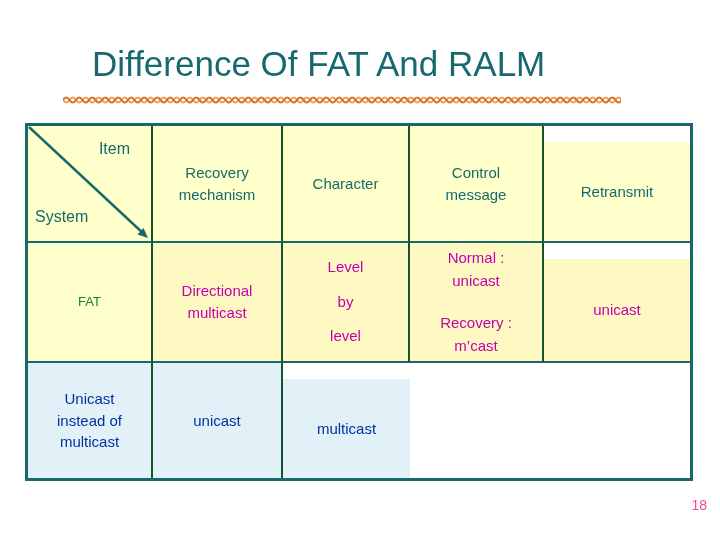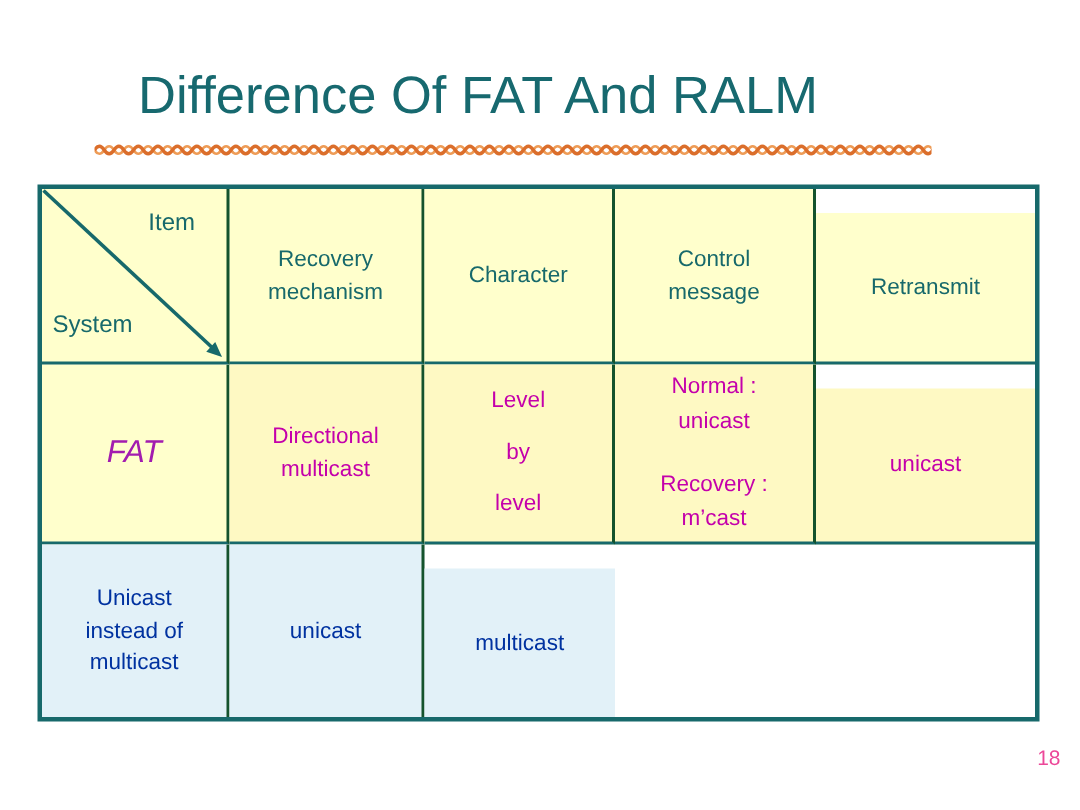--- a/index.html
+++ b/index.html
@@ -35,21 +35,21 @@
     font-size:15px;line-height:1.45;
   }
   .lastcol{border-right:none;margin-top:16px;}
   .lastrow{border-bottom:none;}
   .yellow{background:#FFFFCC;}
   .pink{background:#fef9c3;}
   .blue{background:#E2F1F8;}
   .head{color:#17696B;}
   .fattext{color:#C400AB;}
   .ralmtext{color:#0032A0;}
-  .fatlabel{color:#a21caf;font-size:21px;font-style:italic;}
+  .fatlabel{color:#15803d;font-size:13px;}
   .ralmlabel{color:#000099;font-size:17px;}
   .lvl{line-height:2.3;}
   .ctrl{line-height:1.5;text-align:center;}
   .ctrl .p2{margin-top:20px;}
   .corner{position:relative;padding:0;}
   .corner .item{
     position:absolute;top:11px;right:21px;
     color:#17696B;font-size:16px;
   }
   .corner .system{

